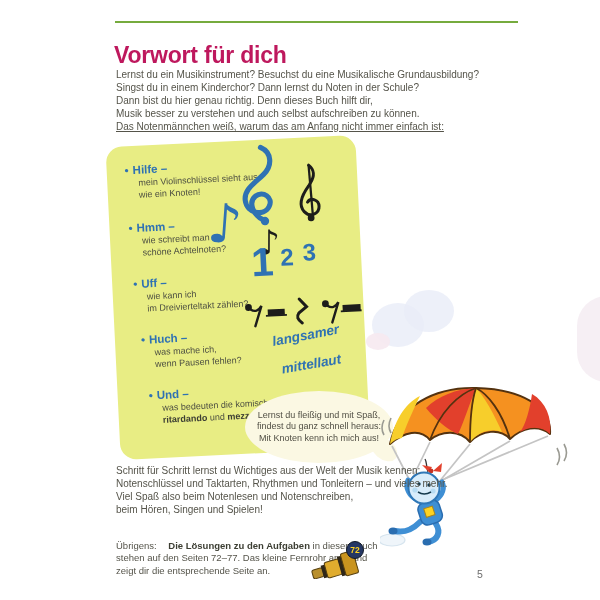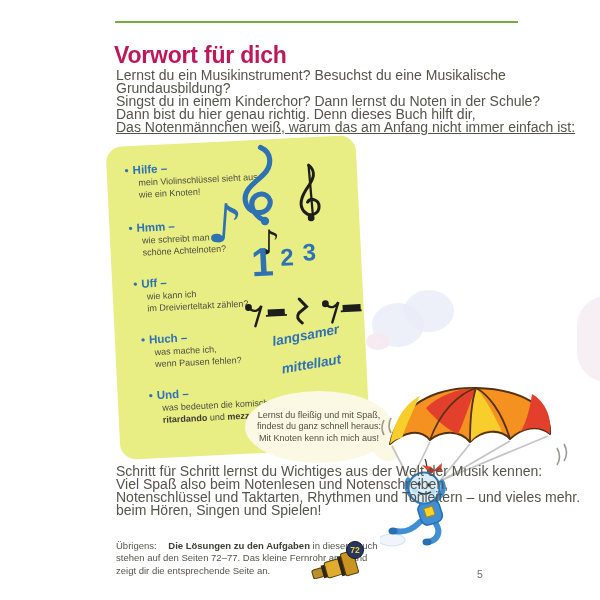--- a/index.html
+++ b/index.html
@@ -5,21 +5,21 @@
   html,body{margin:0;padding:0;background:#fff;}
   .page{position:relative;width:600px;height:600px;background:#ffffff;overflow:hidden;
         font-family:"Liberation Sans",sans-serif;}
 
   
   .title-rule{position:absolute;left:115px;top:21px;width:403px;height:2px;background:#76ab3e;}
   .page-title{position:absolute;left:114px;top:27px;font-size:23px;font-weight:bold;
               color:#be185d;letter-spacing:-0.2px;}
 
   
-  .copy{position:absolute;color:#55544a;font-size:14px;line-height:12.9px;}
+  .copy{position:absolute;color:#55544a;font-size:10px;line-height:12.9px;}
   .intro{left:116px;top:69px;}
   .leadin{left:116px;top:121px;text-decoration:underline;}
   .outro{left:116px;top:465px;}
 
   
   .note-box{position:absolute;left:113px;top:141px;width:250px;height:313px;
             background:#e8ed84;border-radius:16px;transform:rotate(-2.8deg);}
   .nb-item{position:absolute;}
   .nb-item .lbl{color:#2f72b3;font-weight:bold;font-size:11.5px;}
   .nb-item .bullet{color:#2f72b3;font-weight:bold;font-size:11.5px;margin-right:4px;}
@@ -72,20 +72,21 @@
 
 <div class="page">
 
   <div class="title-rule"></div>
   <h1 class="page-title">Vorwort für dich</h1>
 
   <div class="copy intro">
     <div>Lernst du ein Musikinstrument? Besuchst du eine Musikalische Grundausbildung?</div>
     <div>Singst du in einem Kinderchor? Dann lernst du Noten in der Schule?</div>
     <div>Dann bist du hier genau richtig. Denn dieses Buch hilft dir,</div>
+    <div>Musik besser zu verstehen und auch selbst aufschreiben zu können.</div>
   </div>
   <div class="copy leadin">Das Notenmännchen weiß, warum das am Anfang nicht immer einfach ist:</div>
 
   <div class="note-box">
 
     <div class="nb-item it0">
       <div><span class="bullet">•</span><span class="lbl">Hilfe –</span></div>
       <div class="ln">mein Violinschlüssel sieht aus</div>
       <div class="ln">wie ein Knoten!</div>
     </div>
@@ -209,22 +210,22 @@
       <circle cx="35" cy="108" r="2.6" fill="#b7dcf3"></circle>
       <circle cx="53" cy="109" r="2.6" fill="#b7dcf3"></circle>
       <circle cx="39" cy="102" r="1.7" fill="#163a4d"></circle>
       <circle cx="49" cy="103" r="1.7" fill="#163a4d"></circle>
       <path d="M38,110 Q44,114 51,110" stroke="#163a4d" stroke-width="1.6" fill="none"></path>
     </g>
   </svg>
 
   <div class="copy outro">
     <div>Schritt für Schritt lernst du Wichtiges aus der Welt der Musik kennen:</div>
+    <div>Notenschlüssel und Taktarten, Rhythmen und Tonleitern – und vieles mehr.</div>
     <div>Viel Spaß also beim Notenlesen und Notenschreiben,</div>
-    <div>Notenschlüssel und Taktarten, Rhythmen und Tonleitern – und vieles mehr.</div>
     <div>beim Hören, Singen und Spielen!</div>
   </div>
 
   <div class="tip">
     <div><span>Übrigens: </span><b>Die Lösungen zu den Aufgaben</b><span> in diesem Buch</span></div>
     <div>stehen auf den Seiten 72–77. Das kleine Fernrohr am Rand</div>
     <div>zeigt dir die entsprechende Seite an.</div>
   </div>
 
   <svg class="telescope" viewBox="0 0 62 40">

